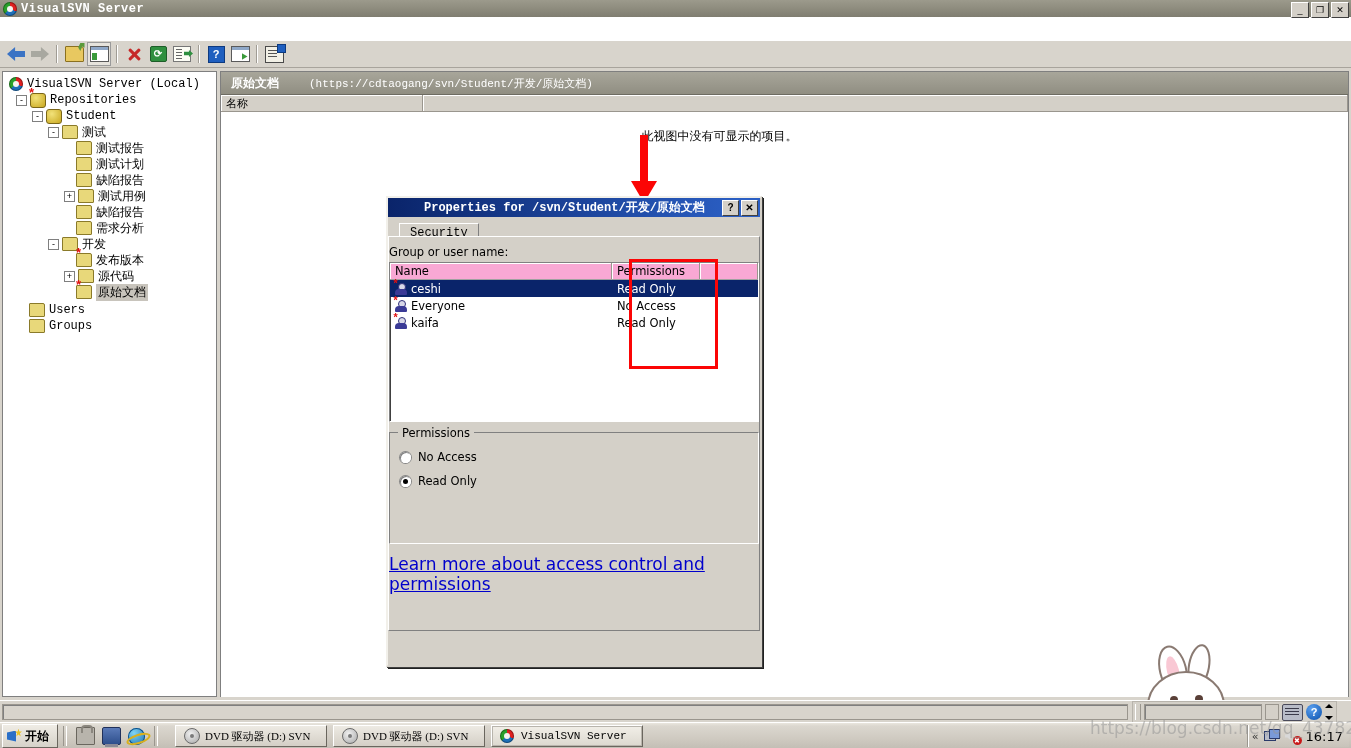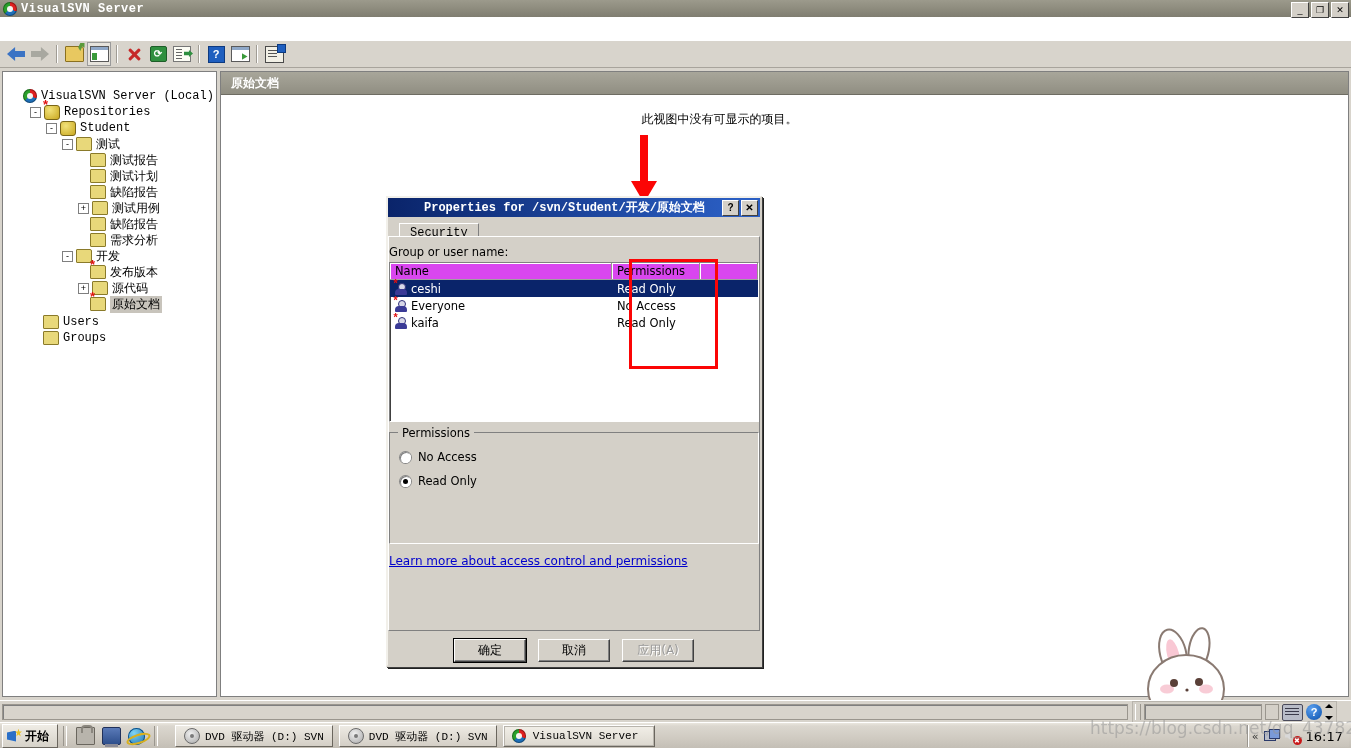--- a/index.html
+++ b/index.html
@@ -73,21 +73,21 @@
   .ico-console::after{content:"";position:absolute;right:1px;bottom:1px;width:6px;height:7px;background:#3a9a3a;
     clip-path:polygon(0 0,100% 50%,0 100%);}
   .ico-props{width:17px;height:15px;background:#f2f0e6;border:1px solid #4a4a4a;position:relative;}
   .ico-props::before{content:"";position:absolute;left:2px;top:3px;width:9px;height:1px;background:#555;box-shadow:0 3px 0 #555,0 6px 0 #555;}
   .ico-props::after{content:"";position:absolute;right:-3px;top:-3px;width:7px;height:7px;background:#1f5fbf;border:1px solid #0d3a80;}
 
   
   .content{position:absolute;left:0;top:68px;width:1351px;height:632px;background:#d8d4cc;}
   .tree-pane{position:absolute;left:2px;top:3px;width:215px;height:626px;background:#ffffff;
     border:1px solid #7f7f7f;box-sizing:border-box;overflow:hidden;}
-  .tree{padding:16px 2px 2px 4px;font-family:"Liberation Mono",monospace;font-size:12px;color:#000;margin-left:14px;}
+  .tree{padding:4px 2px 2px 4px;font-family:"Liberation Mono",monospace;font-size:12px;color:#000;}
   .tnode{display:flex;align-items:center;height:16px;white-space:nowrap;}
   .tbox{width:9px;height:9px;border:1px solid #7f7f7f;background:#fff;margin-right:3px;flex:none;
     display:flex;align-items:center;justify-content:center;font-size:9px;line-height:7px;color:#000;font-family:"Liberation Sans",sans-serif;}
   .ficon{width:14px;height:12px;margin-right:4px;flex:none;position:relative;
     background:#e8d87a;border:1px solid #8a7a2a;border-radius:1px 2px 1px 1px;}
   .ficon.star::after{content:"*";position:absolute;left:-1px;top:-8px;color:#e01010;font-size:13px;font-weight:bold;line-height:1;font-family:"Liberation Sans",sans-serif;}
   .rico{width:14px;height:13px;margin-right:4px;flex:none;position:relative;
     background:radial-gradient(circle at 35% 30%,#f2e27a,#c9a820);border:1px solid #7a6618;border-radius:3px;}
   .rico.star::after{content:"*";position:absolute;left:-2px;top:-8px;color:#e01010;font-size:13px;font-weight:bold;line-height:1;font-family:"Liberation Sans",sans-serif;}
   .srvico{width:14px;height:14px;margin-right:4px;flex:none;border-radius:50%;
@@ -129,21 +129,21 @@
   .tabstrip{height:20px;position:relative;}
   .tab{position:absolute;left:5px;top:0;height:20px;padding:2px 10px 0 10px;background:#d4d0c8;
     border:1px solid #fff;border-right-color:#808080;border-bottom:none;
     font-family:"Liberation Mono",monospace;font-size:12px;box-sizing:border-box;}
   .tabpanel{position:absolute;left:0;right:0;top:19px;bottom:38px;background:#d4d0c8;
     border:1px solid #fff;border-right-color:#808080;border-bottom-color:#808080;padding:8px 0;box-sizing:border-box;}
   .lbl{font-family:"DejaVu Sans",sans-serif;font-size:11.5px;color:#000;margin-bottom:3px;}
   .listbox{height:160px;background:#fff;border:1px solid #808080;border-right-color:#fff;border-bottom-color:#fff;
     box-shadow:inset 1px 1px 0 #404040;box-sizing:border-box;overflow:hidden;}
   .lb-head{height:16px;display:flex;border-bottom:1px solid #a0a0a0;background:#d4d0c8;}
-  .lb-h{background:#d946ef;border-right:1px solid #9a968e;box-shadow:inset 1px 1px 0 #fff;
+  .lb-h{background:#f9a8d4;border-right:1px solid #9a968e;box-shadow:inset 1px 1px 0 #fff;
     font-family:"DejaVu Sans",sans-serif;font-size:11.5px;padding:0 0 0 5px;box-sizing:border-box;display:flex;align-items:center;}
   .lb-row{height:17px;display:flex;align-items:center;font-family:"DejaVu Sans",sans-serif;font-size:11.5px;}
   .lb-row.selected{background:#0a246a;color:#fff;}
   .usr-ico{width:15px;height:14px;margin:0 2px 0 3px;flex:none;position:relative;}
   .usr-ico .head{position:absolute;left:4px;top:1px;width:6px;height:6px;border-radius:50%;background:#d8d8e8;border:1px solid #30307a;}
   .usr-ico .body{position:absolute;left:1px;top:7px;width:12px;height:6px;background:#3a3a96;border-radius:4px 4px 1px 1px;}
   .usr-ico .star{position:absolute;left:-1px;top:-4px;color:#e01010;font-size:11px;font-weight:bold;line-height:1;font-family:"Liberation Sans",sans-serif;}
   .cell-name{width:222px;padding-left:1px;box-sizing:border-box;display:flex;align-items:center;}
   .cell-perm{width:72px;box-sizing:border-box;padding-left:5px;}
 
@@ -155,21 +155,21 @@
   .group{margin-top:10px;border:1px solid #fff;border-top-color:#808080;border-left-color:#808080;position:relative;
     padding:12px 10px 10px 10px;box-sizing:border-box;height:112px;}
   .group-cap{position:absolute;left:8px;top:-7px;background:#d4d0c8;padding:0 4px;
     font-family:"DejaVu Sans",sans-serif;font-size:11.5px;}
   .radio-row{display:flex;align-items:center;height:24px;font-family:"DejaVu Sans",sans-serif;font-size:11.5px;}
   .radio{width:11px;height:11px;border-radius:50%;background:#fff;
     box-shadow:inset 1px 1px 0 #808080, inset -1px -1px 0 #fff, 0 0 0 1px #868686;margin-right:7px;flex:none;position:relative;}
   .radio.on::after{content:"";position:absolute;left:3px;top:3px;width:5px;height:5px;border-radius:50%;background:#000;}
   .radio-row.dis{color:#a0a0a0;text-shadow:1px 1px 0 #fff;}
   .radio-row.dis .radio{background:#d4d0c8;}
-  .link{font-family:"DejaVu Sans",sans-serif;font-size:12px;color:#0000cc;text-decoration:underline;margin-top:10px;display:inline-block;}
+  .link{font-family:"DejaVu Sans",sans-serif;font-size:17px;color:#0000cc;text-decoration:underline;margin-top:10px;display:inline-block;}
 
   .dlg-footer{position:absolute;left:0;right:0;bottom:0;height:38px;display:flex;align-items:center;justify-content:center;gap:12px;}
   .btn-cjk{min-width:72px;height:23px;background:#d4d0c8;border:1px solid #fff;border-right-color:#404040;border-bottom-color:#404040;
     box-shadow:inset -1px -1px 0 #808080;font-family:"DejaVu Sans",sans-serif;font-size:12px;color:#000;
     display:flex;align-items:center;justify-content:center;box-sizing:border-box;}
   .btn-cjk.default{box-shadow:inset -1px -1px 0 #808080, 0 0 0 1px #000;}
   .btn-cjk.disabled{color:#9a9a9a;text-shadow:1px 1px 0 #fff;}
 
   
   .red-rect{position:absolute;left:629px;top:259px;width:89px;height:110px;border:3px solid #fb0505;box-sizing:border-box;pointer-events:none;}
@@ -210,21 +210,21 @@
   .ql-sec::after{content:"";position:absolute;left:4px;top:-3px;width:8px;height:6px;border:2px solid #8a867e;border-bottom:none;border-radius:4px 4px 0 0;}
   .ql-desk{background:linear-gradient(to bottom,#5a7ab8,#2e4f8c);border:1px solid #20305a;border-radius:2px;}
   .ql-desk::after{content:"";position:absolute;left:2px;bottom:-3px;width:13px;height:3px;background:#8a8a96;}
   .ql-ie{width:17px;height:17px;border-radius:50%;background:radial-gradient(circle at 35% 30%,#7fd4f5,#1a6fb0);
     box-shadow:inset 0 0 0 1px #0d4f88;position:relative;}
   .ql-ie::after{content:"";position:absolute;left:-2px;top:6px;width:21px;height:6px;border:2px solid #d8b020;border-radius:50%;transform:rotate(-18deg);}
   .tasks{display:flex;align-items:center;gap:6px;margin-left:12px;}
   .task{height:22px;min-width:152px;padding:0 8px;display:flex;align-items:center;gap:5px;
     background:linear-gradient(to bottom,#edeae3,#d4cfc6);border:1px solid #fff;border-right-color:#6a665e;border-bottom-color:#6a665e;
     font-family:"Liberation Mono",monospace;font-size:11px;color:#000;box-sizing:border-box;}
-  .task .cjk{font-family:Liberation Mono, monospace;text-align:center;}
+  .task .cjk{font-family:Liberation Serif, serif;text-align:center;}
   .task.active{background:linear-gradient(to bottom,#f2efe8,#dcd8cf);box-shadow:inset 0 0 0 1px #b8b4ac;}
   .dvd-ico{width:14px;height:14px;border-radius:50%;background:radial-gradient(circle at 40% 35%,#f0f0f0,#a8a8a8);
     border:1px solid #6a6a6a;position:relative;flex:none;}
   .dvd-ico::after{content:"";position:absolute;left:5px;top:5px;width:4px;height:4px;border-radius:50%;background:#7a7a7a;}
   .tray{position:absolute;right:2px;top:2px;height:22px;display:flex;align-items:center;gap:5px;padding:0 6px 0 4px;
     background:linear-gradient(to bottom,#dedad2,#c8c3ba);border-left:1px solid #9a968e;box-shadow:inset 1px 0 0 #fff;}
   .tray-chev{font-family:"DejaVu Sans",sans-serif;font-size:11px;color:#333;}
   .tray-net{width:16px;height:14px;position:relative;}
   .tray-net::before{content:"";position:absolute;left:0;top:2px;width:10px;height:8px;background:#b8bcc8;border:1px solid #2a3a6a;}
   .tray-net::after{content:"";position:absolute;right:0;top:0;width:9px;height:8px;background:#7a9ad8;border:1px solid #2a3a6a;}
@@ -374,20 +374,25 @@
           <div class="ficon"></div>
           <span class="tlabel">Groups</span>
         </div>
 
       </div>
     </div>
 
     <div class="right-pane">
       <div class="rp-header">
         <span class="rp-title">原始文档</span>
+        <span class="rp-url">(https://cdtaogang/svn/Student/开发/原始文档)</span>
+      </div>
+      <div class="rp-colhead">
+        <div class="rp-col" style="width:202px">名称</div>
+        <div class="rp-col" style="flex:1"></div>
       </div>
       <div class="rp-body">
         <div class="rp-empty">
           <span>此视图中没有可显示的项目。</span>
         </div>
 
         <svg class="bunny" viewBox="0 0 140 120">
           <ellipse cx="62" cy="30" rx="13" ry="24" fill="#fff" stroke="#8a7a72" stroke-width="2" transform="rotate(-14 62 30)"></ellipse>
           <ellipse cx="62" cy="31" rx="6" ry="15" fill="#f9c8d4" transform="rotate(-14 62 31)"></ellipse>
           <ellipse cx="88" cy="26" rx="10" ry="21" fill="#fff" stroke="#8a7a72" stroke-width="2" transform="rotate(10 88 26)"></ellipse>
@@ -502,25 +507,20 @@
           </div>
           <div class="radio-row">
             <span class="radio on"></span>
             <span>Read Only</span>
           </div>
         </div>
 
         <a class="link" href="#">Learn more about access control and permissions</a>
       </div>
 
-      <div class="dlg-footer">
-        <div class="btn-cjk default">确定</div>
-        <div class="btn-cjk">取消</div>
-        <div class="btn-cjk disabled">应用(A)</div>
-      </div>
     </div>
   </div>
 
   <div class="red-rect"></div>
 
   <div class="statusbar">
     <div class="sb-field"></div>
     <div class="langbar">
       <div class="lb-grip"></div>
       <div class="lb-inputfield"></div>

